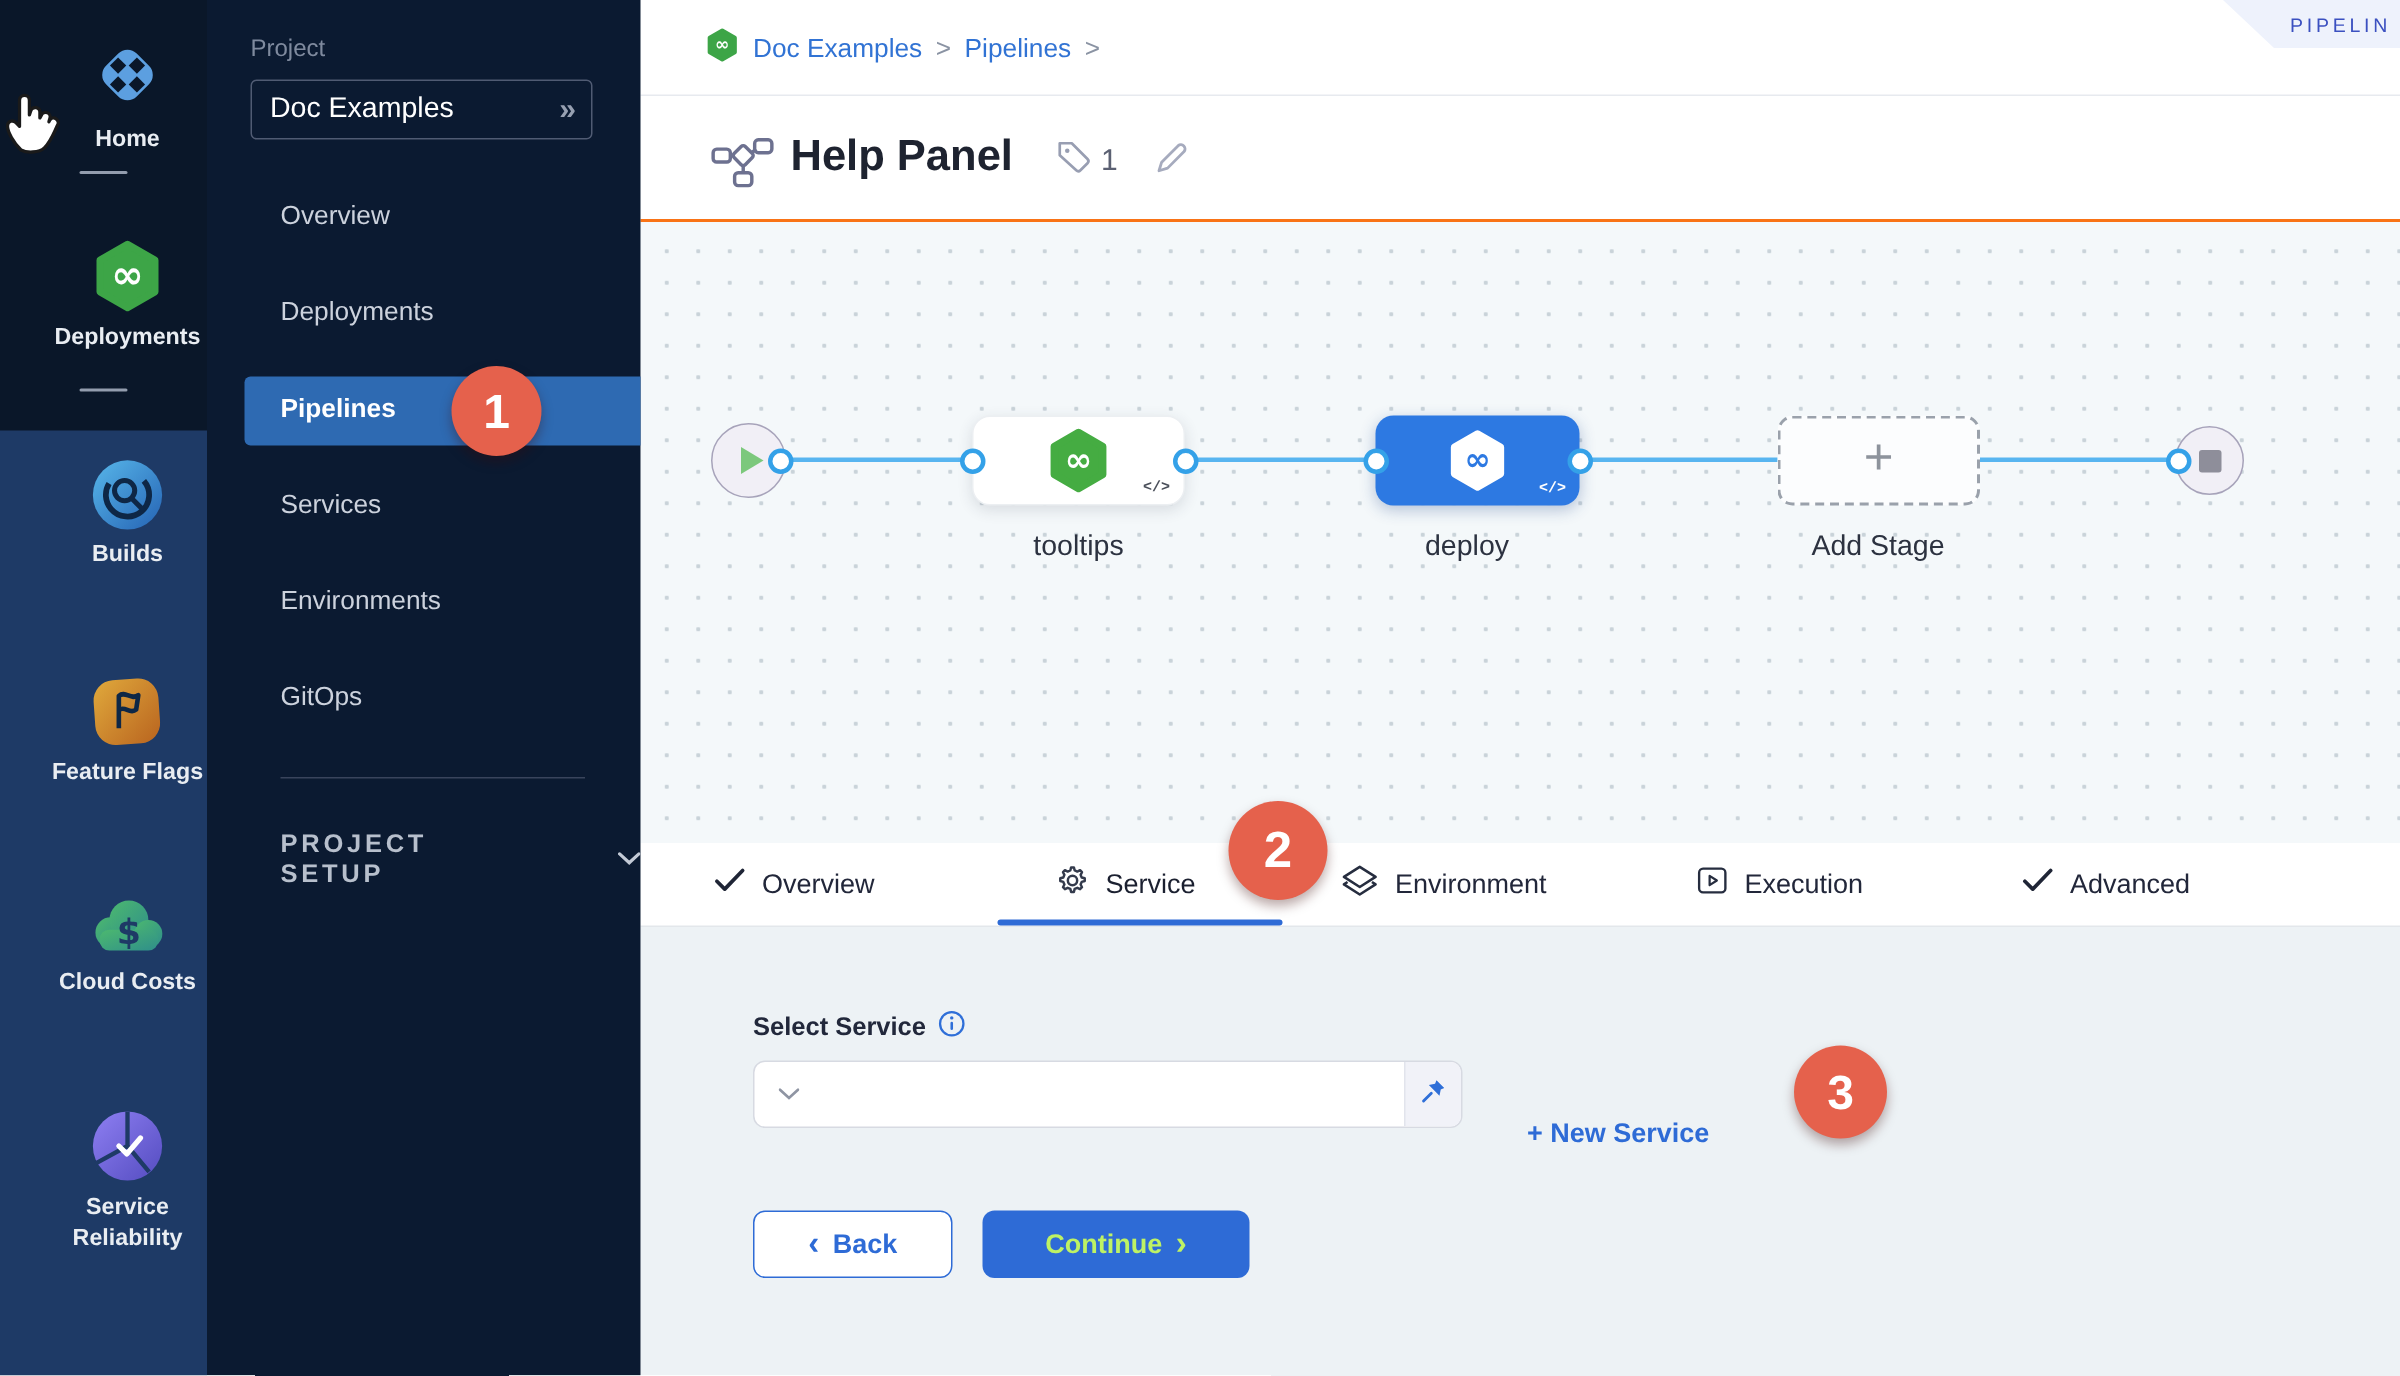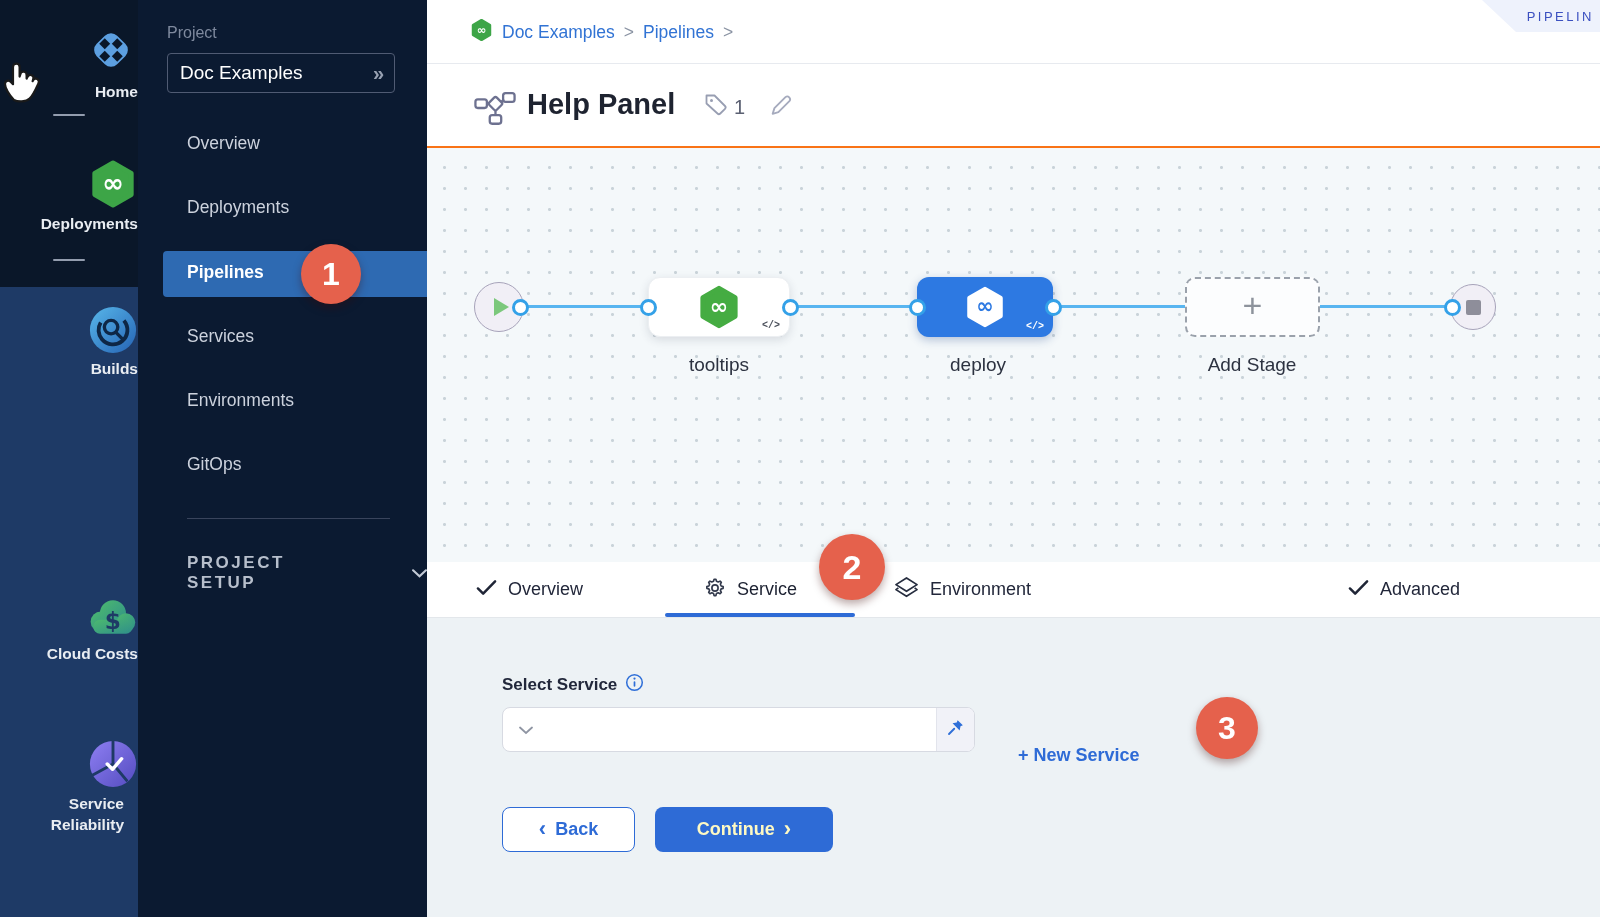--- a/index.html
+++ b/index.html
@@ -4,21 +4,21 @@
 <style>
   * { box-sizing: border-box; margin: 0; padding: 0; }
   html,body { width:1600px; height:917px; }
   body { font-family: "Liberation Sans", sans-serif; background:#fff; }
   .stage-root { position:relative; width:1600px; height:917px; overflow:hidden; background:#fff; }
   .abs { position:absolute; }
 
   
   .rail { left:0; top:0; width:138px; height:917px; background:#0a1729; z-index:5; }
   .rail-light { position:absolute; left:0; top:287px; right:0; bottom:0; background:#1e3a66; }
-  .rail-item { position:absolute; left:0; width:138px; text-align:right; cursor:pointer; }
+  .rail-item { position:absolute; left:16px; width:138px; text-align:center; cursor:pointer; }
   .rail-label { color:#e9edf2; font-size:15.5px; font-weight:600; line-height:1.35; }
   .rail-underline { position:absolute; left:53px; width:32px; height:2px; background:#939dae; border-radius:1px; }
 
   
   .panel { left:138px; top:0; width:289px; height:917px; background:#0b1a31; z-index:4; }
   .panel-section-label { left:29px; top:24px; color:#7f8a9e; font-size:16px; }
   .project-box { left:29px; top:53px; width:228px; height:40px; border:1px solid #505b73; border-radius:4px;
                  display:flex; align-items:center; padding:0 12px; cursor:pointer; }
   .project-name { color:#fff; font-size:19px; font-weight:500; flex:1; }
   .project-expand { color:#97a0b1; font-size:20px; font-weight:700; letter-spacing:-2px; }
@@ -97,21 +97,21 @@
               overflow:hidden; cursor:pointer; }
   .dd-main { flex:1; display:flex; align-items:center; padding:0 14px 0 16px; }
   .dd-placeholder { flex:1; color:#9b9dab; font-size:18px; }
   .dd-pin { width:38px; background:#f1f2f8; border-left:1px solid #e2e4ec;
             display:flex; align-items:center; justify-content:center; cursor:pointer; }
   .new-service { position:absolute; left:591px; top:99px; color:#2e6bd6; font-size:18px;
                  font-weight:600; cursor:pointer;margin-top:28px; }
   .btn { position:absolute; top:189px; height:45px; border-radius:8px; display:flex; align-items:center;
          justify-content:center; gap:9px; font-size:18px; font-weight:700; cursor:pointer; }
   .btn-back { left:75px; width:133px; background:#fff; border:1.5px solid #2e6bd6; color:#2e6bd6; }
-  .btn-continue { left:228px; width:178px; background:#2e6bd6; border:none; color:#fef9c3; }
+  .btn-continue { left:228px; width:178px; background:#2e6bd6; border:none; color:#bef264; }
   .btn-glyph { font-size:22px; font-weight:700; margin-top:-2px; }
 
   .cursor-hand { left:0; top:52px; z-index:50; pointer-events:none; }
 </style>
 </head>
 <body>
 
 <div class="stage-root">
 
   <div class="abs rail">
@@ -155,20 +155,35 @@
             </defs>
           <circle cx="26" cy="27" r="24" fill="url(#gb)"></circle>
           <circle cx="26" cy="27" r="15" fill="none" stroke="#0e2746" stroke-width="4" stroke-dasharray="42 28" transform="rotate(50 26 27)"></circle>
           <circle cx="24" cy="24" r="7" fill="none" stroke="#0e2746" stroke-width="3.5"></circle>
           <path d="M29 29.5l7.5 7.5" stroke="#0e2746" stroke-width="3.5" stroke-linecap="round"></path>
         </svg>
       </span>
       <div class="rail-label">Builds</div>
     </div>
 
+    <div class="rail-item" style="top:448px;">
+      <span>
+        <svg width="50" height="52" viewBox="0 0 52 52">
+          <defs>
+              <linearGradient id="gf" x1="0" y1="0" x2="1" y2="1">
+            <stop offset="0" stop-color="#e0a93c"></stop>
+                <stop offset="1" stop-color="#b9641f"></stop>
+              </linearGradient>
+            </defs>
+          <rect x="3" y="4" width="45" height="45" rx="14" fill="url(#gf)" transform="rotate(-4 26 26)"></rect>
+          <path d="M20 38V15.5c4.5-4 8.5 3.5 13.5-.5l-1.5 10c-4.5 4-8-3.5-12 .5" fill="none" stroke="#0e2746" stroke-width="3.2" stroke-linejoin="round"></path>
+        </svg>
+      </span>
+      <div class="rail-label">Feature Flags</div>
+    </div>
 
     <div class="rail-item" style="top:594px;">
       <span>
         <svg width="52" height="46" viewBox="0 0 56 46">
           <defs>
               <linearGradient id="gc" x1="0" y1="0" x2="1" y2="1">
             <stop offset="0" stop-color="#4cb86f"></stop>
                 <stop offset="1" stop-color="#2f8f8a"></stop>
               </linearGradient>
             </defs>
@@ -347,20 +362,29 @@
         <span class="tab-label">Service</span>
       </div>
       <div class="tab" style="left:467px;">
         <span>
           <svg width="25" height="23" viewBox="0 0 26 24">
             <path d="M13 2 24 9 13 16 2 9Z" fill="none" stroke="#262d3f" stroke-width="1.8" stroke-linejoin="round"></path>
             <path d="M4.5 12.5 2 14.2l11 7 11-7-2.5-1.7" fill="none" stroke="#262d3f" stroke-width="1.8" stroke-linejoin="round"></path>
           </svg>
         </span>
         <span class="tab-label">Environment</span>
+      </div>
+      <div class="tab" style="left:704px;">
+        <span>
+          <svg width="21" height="20" viewBox="0 0 24 22">
+            <rect x="2" y="2" width="20" height="18" rx="3" fill="none" stroke="#262d3f" stroke-width="1.8"></rect>
+            <path d="M10 7.5 15.5 11 10 14.5Z" fill="none" stroke="#262d3f" stroke-width="1.7" stroke-linejoin="round"></path>
+          </svg>
+        </span>
+        <span class="tab-label">Execution</span>
       </div>
       <div class="tab" style="left:921px;">
         <span>
           <svg width="21" height="18" viewBox="0 0 22 18">
               <path d="M2 9.5l5.5 5.5L20 2" fill="none" stroke="#1f2536" stroke-width="2.6" stroke-linecap="round" stroke-linejoin="round"></path>
             </svg>
         </span>
         <span class="tab-label">Advanced</span>
       </div>
     </div>

